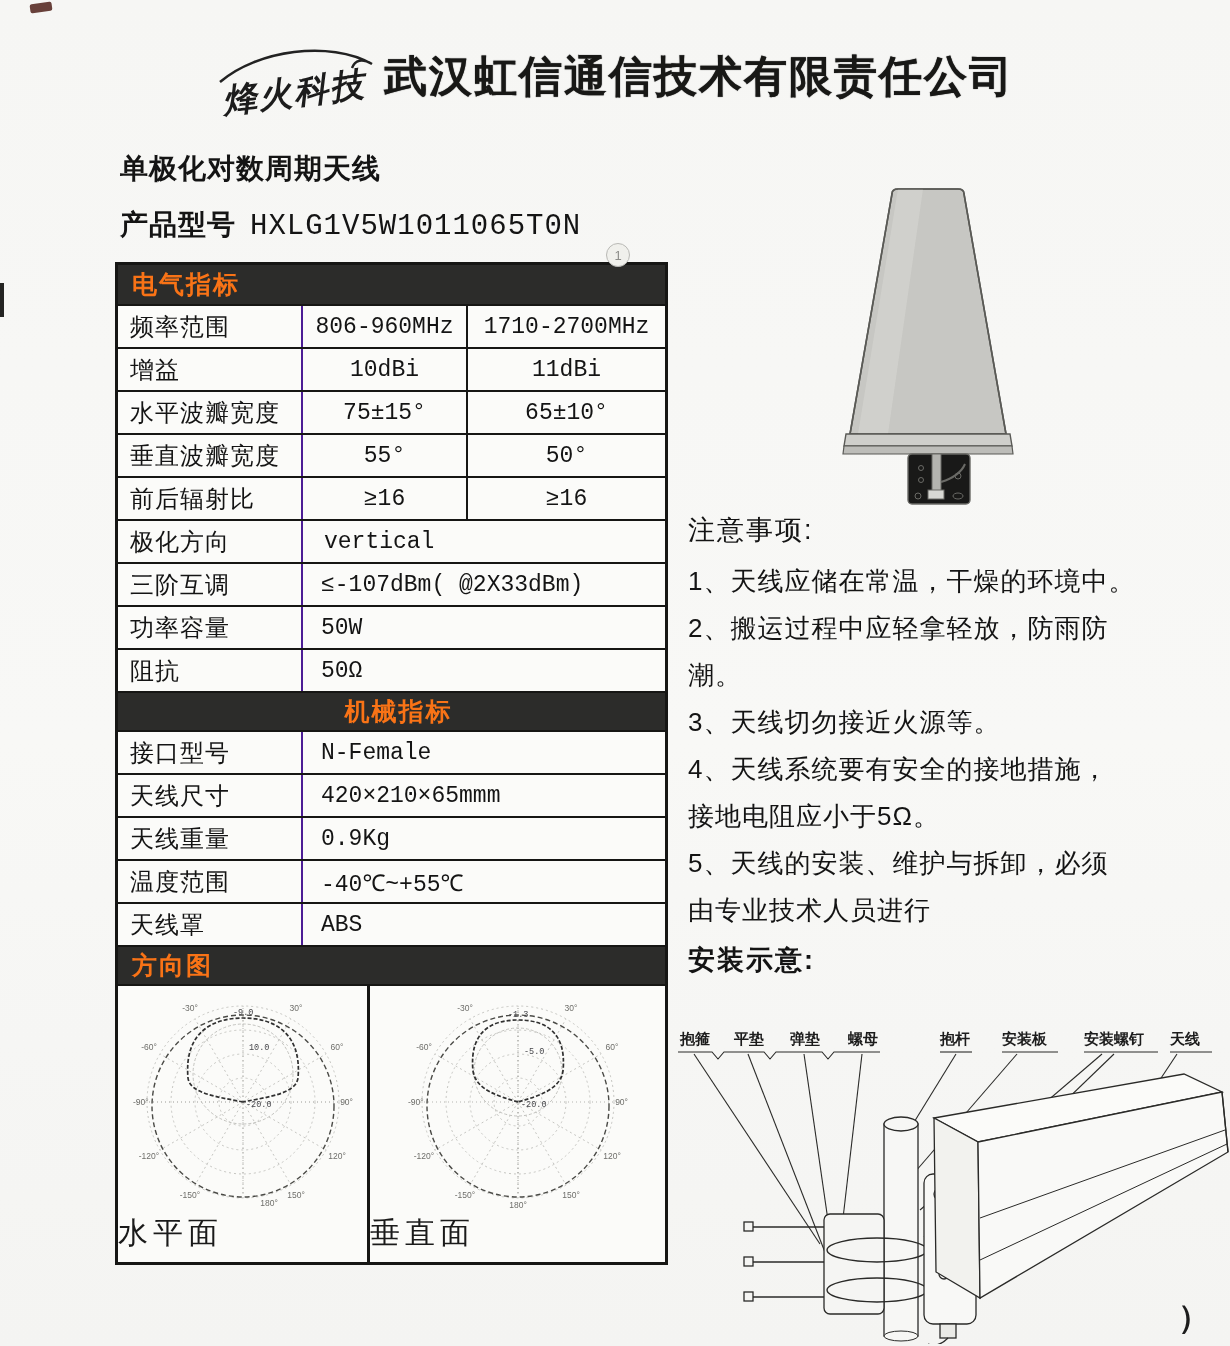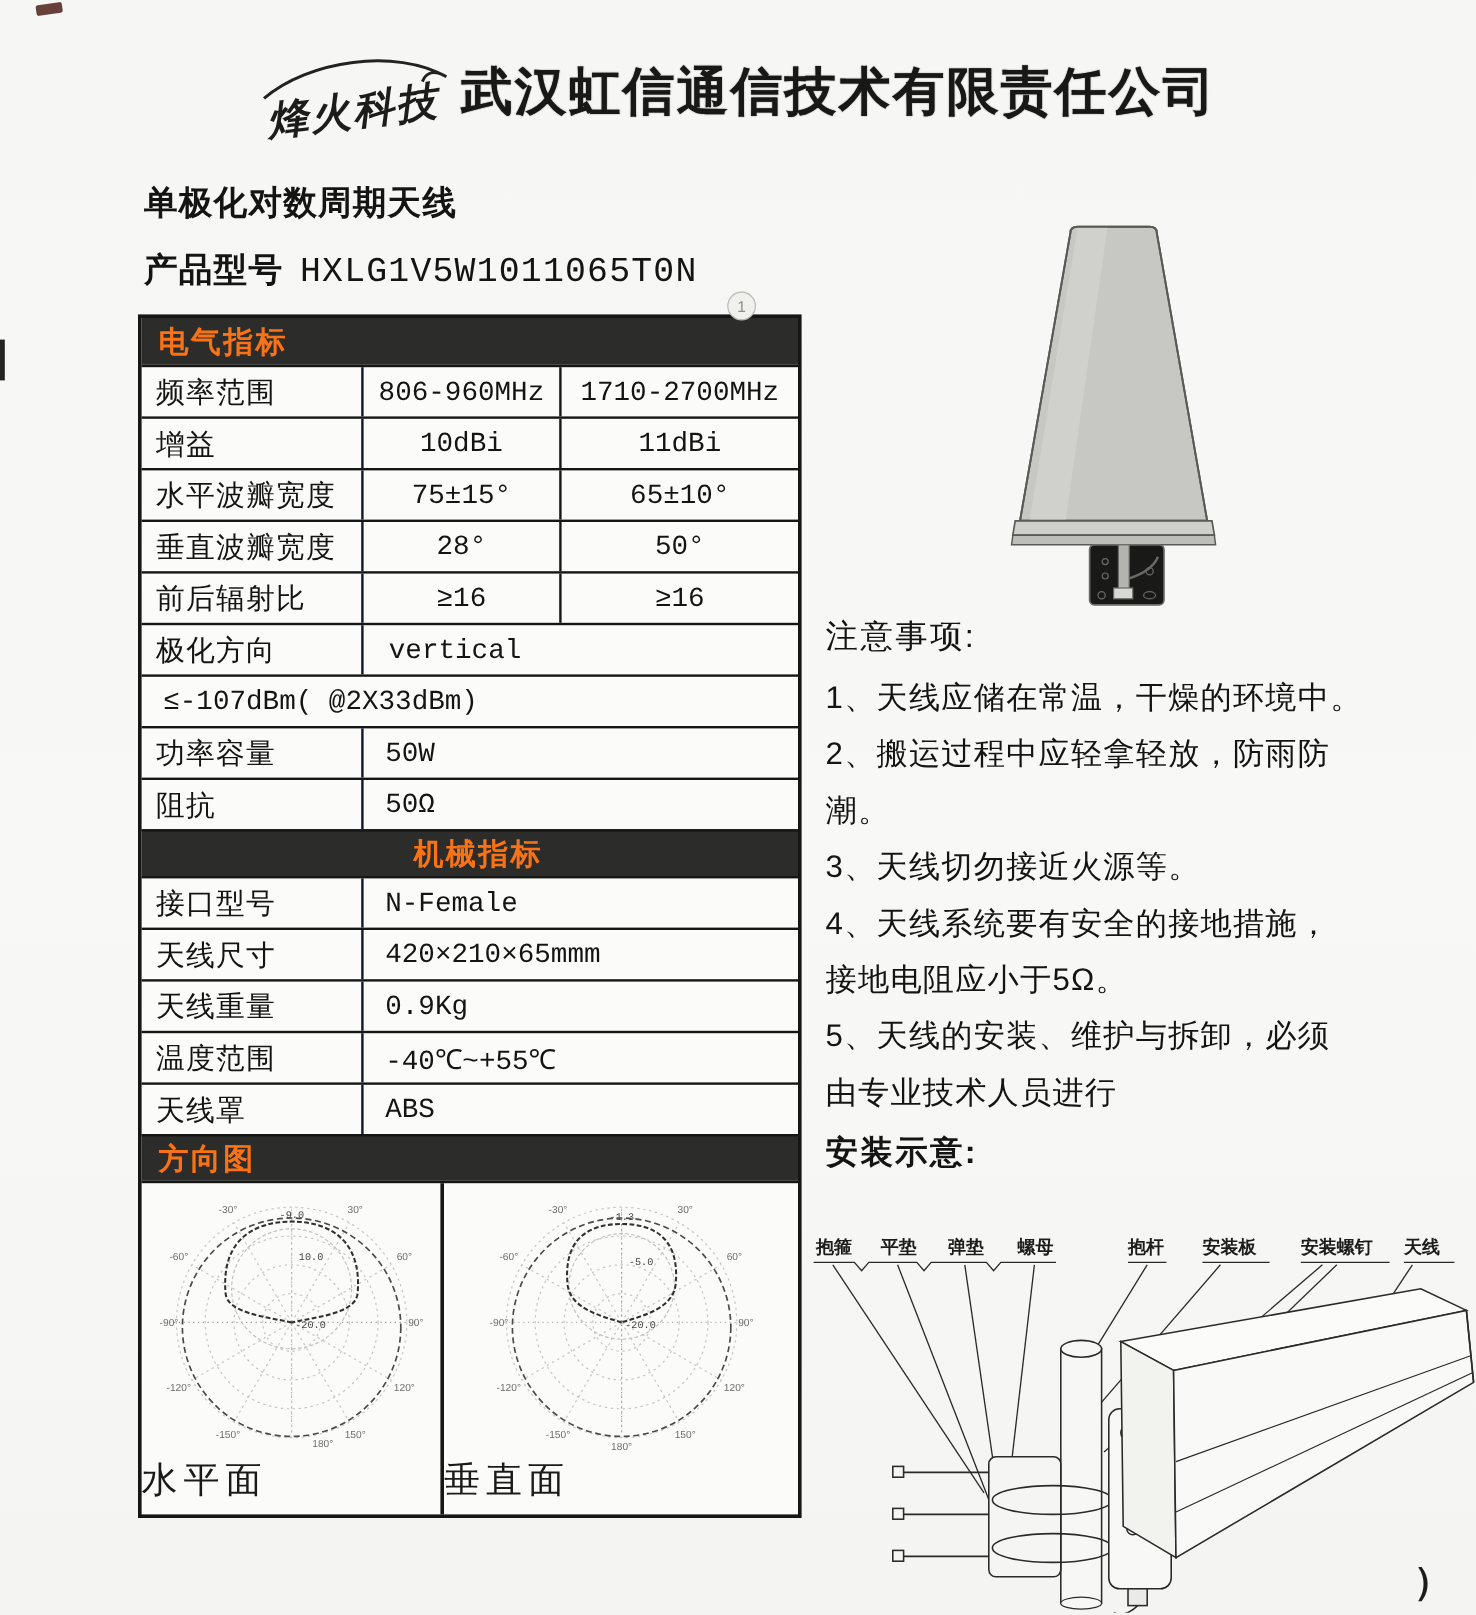--- a/index.html
+++ b/index.html
@@ -20,21 +20,21 @@
   .model-label { font-weight:bold; letter-spacing:1px; }
   .model-value { font-family:"Liberation Mono", monospace; font-size:29px; margin-left:14px; letter-spacing:1px; }
 
   
   .spec-table { position:absolute; left:115px; top:262px; width:553px; border:3px solid #161614;
     box-sizing:border-box; background:#fbfbf9; }
   .band { position:relative; height:39px; background:#2c2c2a; color:#f97316; display:flex; align-items:center;
     padding-left:14px; font-size:25px; font-weight:bold; letter-spacing:2px; box-sizing:border-box; }
   .row { display:flex; height:43px; border-top:2px solid #161614; box-sizing:border-box; }
   .c { display:flex; align-items:center; box-sizing:border-box; overflow:hidden; }
-  .lbl { width:185px; padding-left:12px; font-size:24px; border-right:2px solid #0f172a; letter-spacing:1px; }
+  .lbl { width:185px; padding-left:12px; font-size:24px; border-right:2px solid #4c1d95; letter-spacing:1px; }
   .val { font-family:"Liberation Mono", monospace; font-size:23px; }
   .v1 { width:165px; justify-content:center; border-right:2px solid #161614; }
   .v2 { flex:1; justify-content:center; }
   .vspan { flex:1; justify-content:flex-start; padding-left:18px; }
   .plots { display:flex; height:278px; border-top:2px solid #161614; box-sizing:border-box; }
   .plot-cell { position:relative; box-sizing:border-box; }
   .plot-left { width:252px; border-right:3px solid #161614; }
   .plot-right { flex:1; }
   .plot-cell svg { display:block; margin:6px auto 0 auto; }
   .caption { position:absolute; bottom:8px; left:0; width:100%; text-align:left; font-size:30px;
@@ -98,33 +98,34 @@
       <div class="c val v1">10dBi</div>
       <div class="c val v2">11dBi</div>
     </div>
     <div class="row">
       <div class="c lbl">水平波瓣宽度</div>
       <div class="c val v1">75±15°</div>
       <div class="c val v2">65±10°</div>
     </div>
     <div class="row">
       <div class="c lbl">垂直波瓣宽度</div>
-      <div class="c val v1">28°</div>
+      <div class="c val v1">55°</div>
       <div class="c val v2">50°</div>
     </div>
     <div class="row">
       <div class="c lbl">前后辐射比</div>
       <div class="c val v1">≥16</div>
       <div class="c val v2">≥16</div>
     </div>
     <div class="row">
       <div class="c lbl">极化方向</div>
       <div class="c val vspan" style="padding-left:21px;">vertical</div>
     </div>
     <div class="row">
+      <div class="c lbl">三阶互调</div>
       <div class="c val vspan">≤-107dBm( @2X33dBm)</div>
     </div>
     <div class="row">
       <div class="c lbl">功率容量</div>
       <div class="c val vspan">50W</div>
     </div>
     <div class="row">
       <div class="c lbl">阻抗</div>
       <div class="c val vspan">50Ω</div>
     </div>

